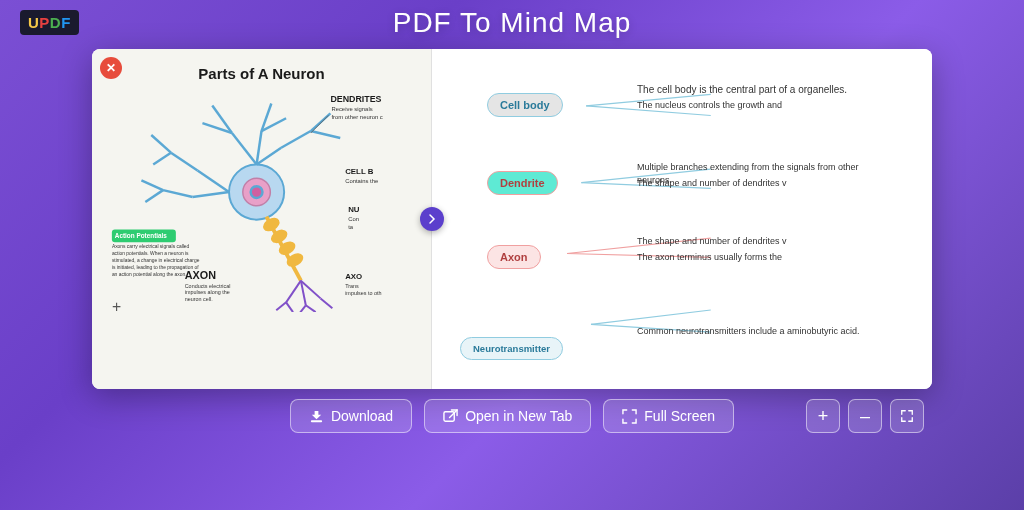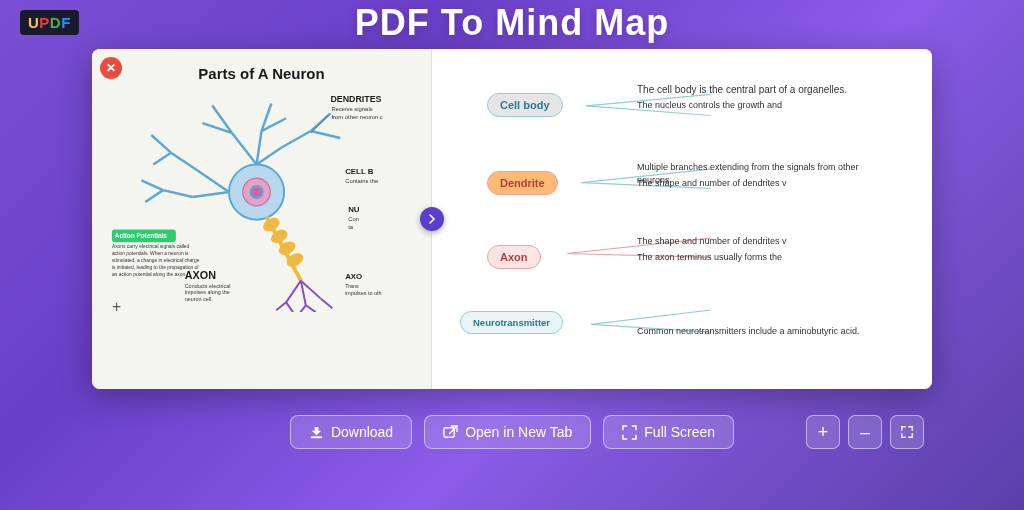--- a/index.html
+++ b/index.html
@@ -29,22 +29,22 @@
     }
     .logo span.u { color: #f7c948; }
     .logo span.p { color: #e84040; }
     .logo span.d { color: #4caf50; }
     .logo span.f { color: #2196f3; }
 
     .page-title {
       position: absolute;
       left: 50%;
       transform: translateX(-50%);
-      font-size: 36px;
-      font-weight: 700;
+      font-size: 28px;
+      font-weight: 400;
       color: #fff;
       letter-spacing: 1px;
       text-shadow: 0 2px 8px rgba(0,0,0,0.2);
     }
 
     
     .main-area {
       display: flex;
       justify-content: center;
       align-items: center;
@@ -146,21 +146,21 @@
       justify-content: center;
     }
     .mm-node.cell-body {
       background: #e5e5e5;
       border: 1.5px solid #90cce0;
       color: #2a7a9a;
       left: 40px;
       top: 28px;
     }
     .mm-node.dendrite {
-      background: #fdba74;
+      background: #5eead4;
       border: 1.5px solid #f0a0a0;
       color: #b04040;
       left: 40px;
       top: 110px;
     }
     .mm-node.axon {
       background: #fce4e4;
       border: 1.5px solid #f0a0a0;
       color: #b04040;
       left: 40px;
@@ -192,21 +192,21 @@
       height: 100%;
       pointer-events: none;
     }
 
     
     .bottom-toolbar {
       display: flex;
       justify-content: center;
       align-items: center;
       gap: 12px;
-      margin-top: 26px;
+      margin-top: 10px;
       position: relative;
     }
 
     .toolbar-btn {
       display: flex;
       align-items: center;
       gap: 7px;
       background: rgba(255,255,255,0.15);
       border: 1.5px solid rgba(255,255,255,0.5);
       border-radius: 8px;
@@ -408,21 +408,21 @@
         <div class="mm-node axon" style="top:180px;left:35px;">
           <span>Axon</span>
         </div>
         <div class="mm-text-block" style="top:170px;left:185px;font-size:9px;">
           <span>The shape and number of dendrites v</span>
         </div>
         <div class="mm-text-block" style="top:186px;left:185px;font-size:9px;">
           <span>The axon terminus usually forms the</span>
         </div>
 
-        <div class="mm-node neurotransmitter" style="top:246px;left:8px;">
+        <div class="mm-node neurotransmitter" style="top:272px;left:8px;">
           <span>Neurotransmitter</span>
         </div>
         <div class="mm-text-block" style="top:260px;left:185px;font-size:9px;">
           <span>Common neurotransmitters include a aminobutyric acid.</span>
         </div>
       </div>
     </div>
   </div>
 </div>
 

